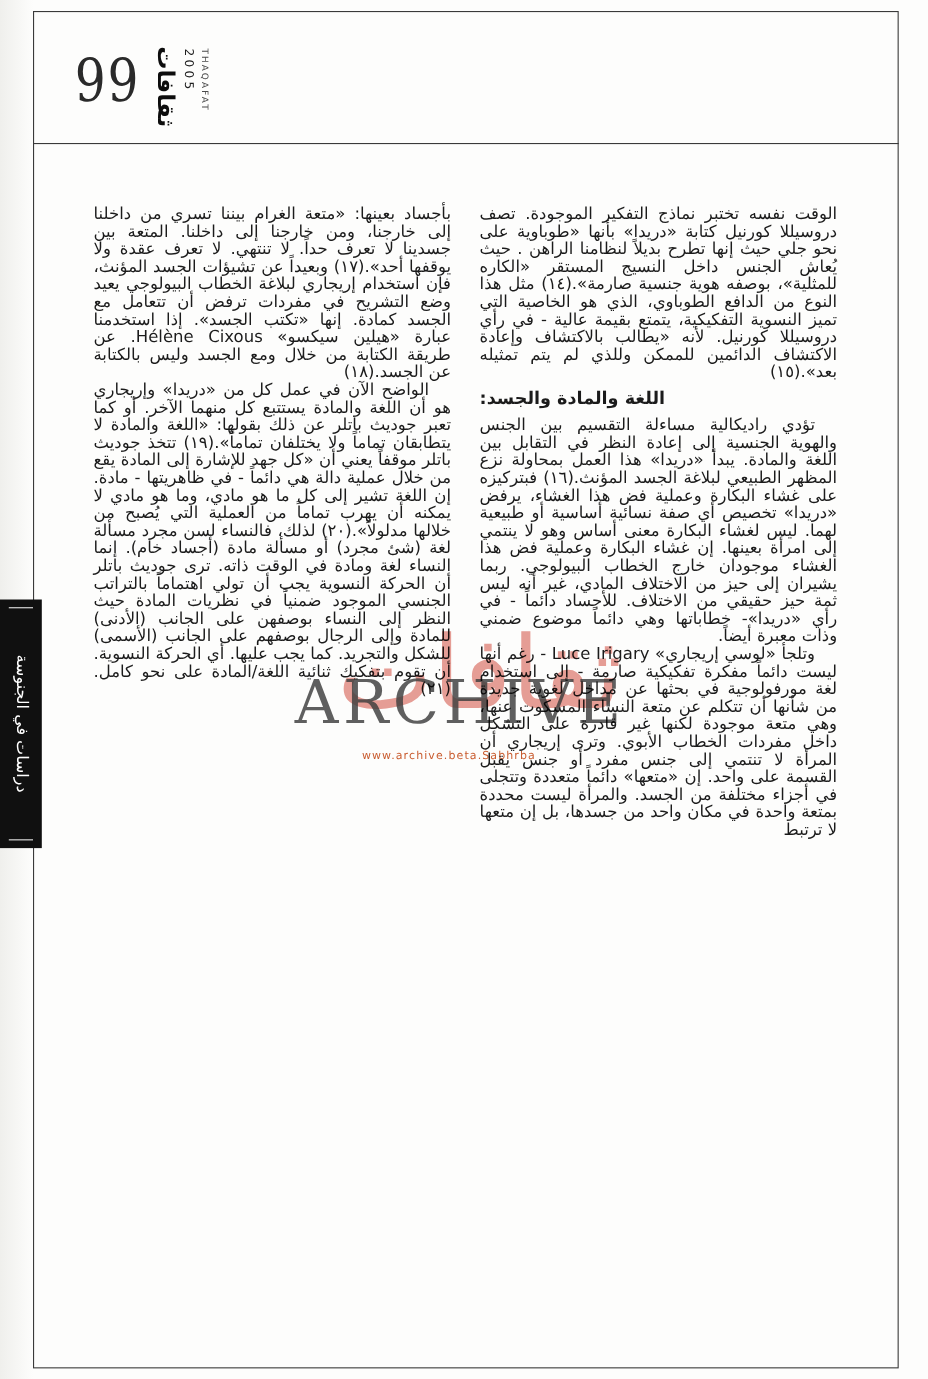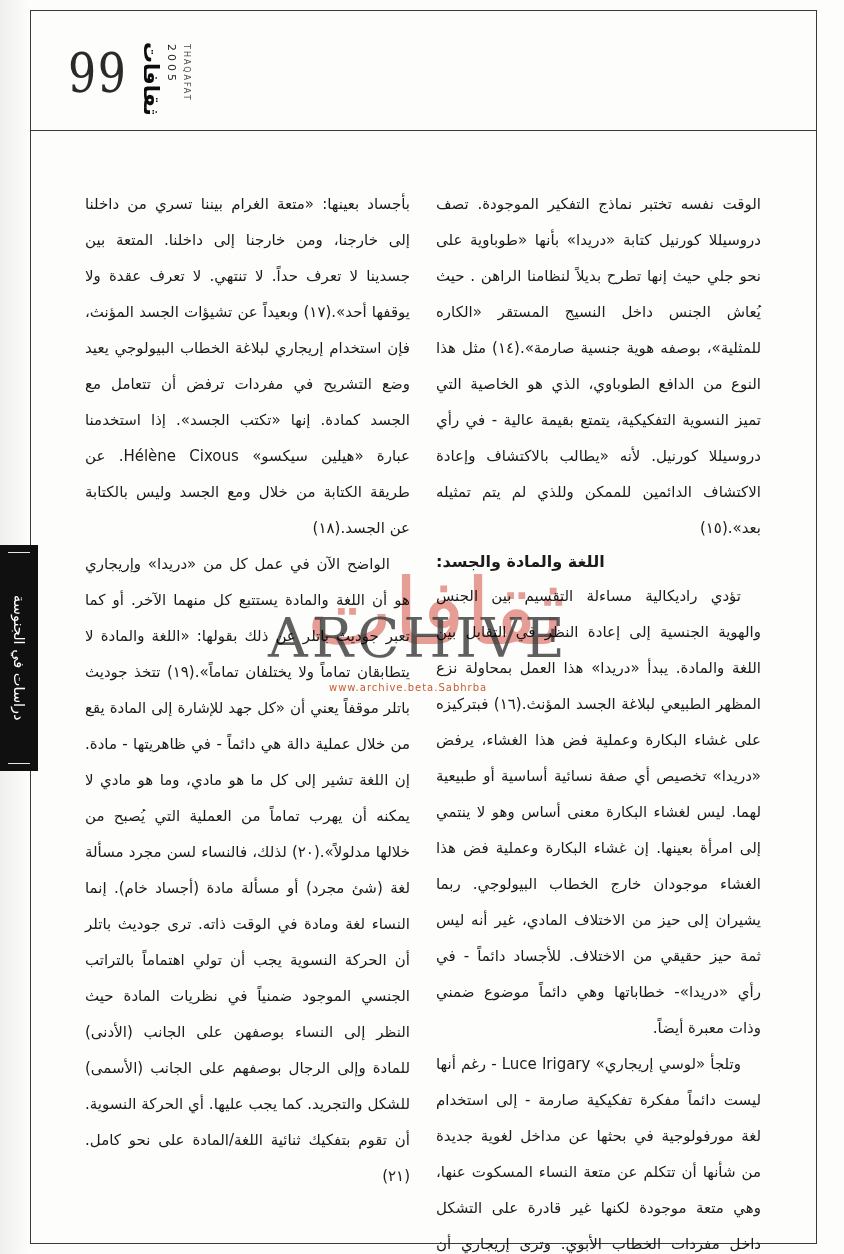--- a/index.html
+++ b/index.html
@@ -155,21 +155,21 @@
     gap: 26px;
     z-index: 2;
   }
   .column {
     width: 325px;
     direction: rtl;
   }
   .column p {
     margin: 0;
     font-size: 15px;
-    line-height: 36px;
+    line-height: 16px;
     text-align: justify;
     text-indent: 20px;
   }
   .column p.no-indent { text-indent: 0; }
   .column h3 {
     margin: 2px 0 2px 0;
     font-size: 16px;
     font-weight: bold;
     line-height: 28px;
     text-align: left;

